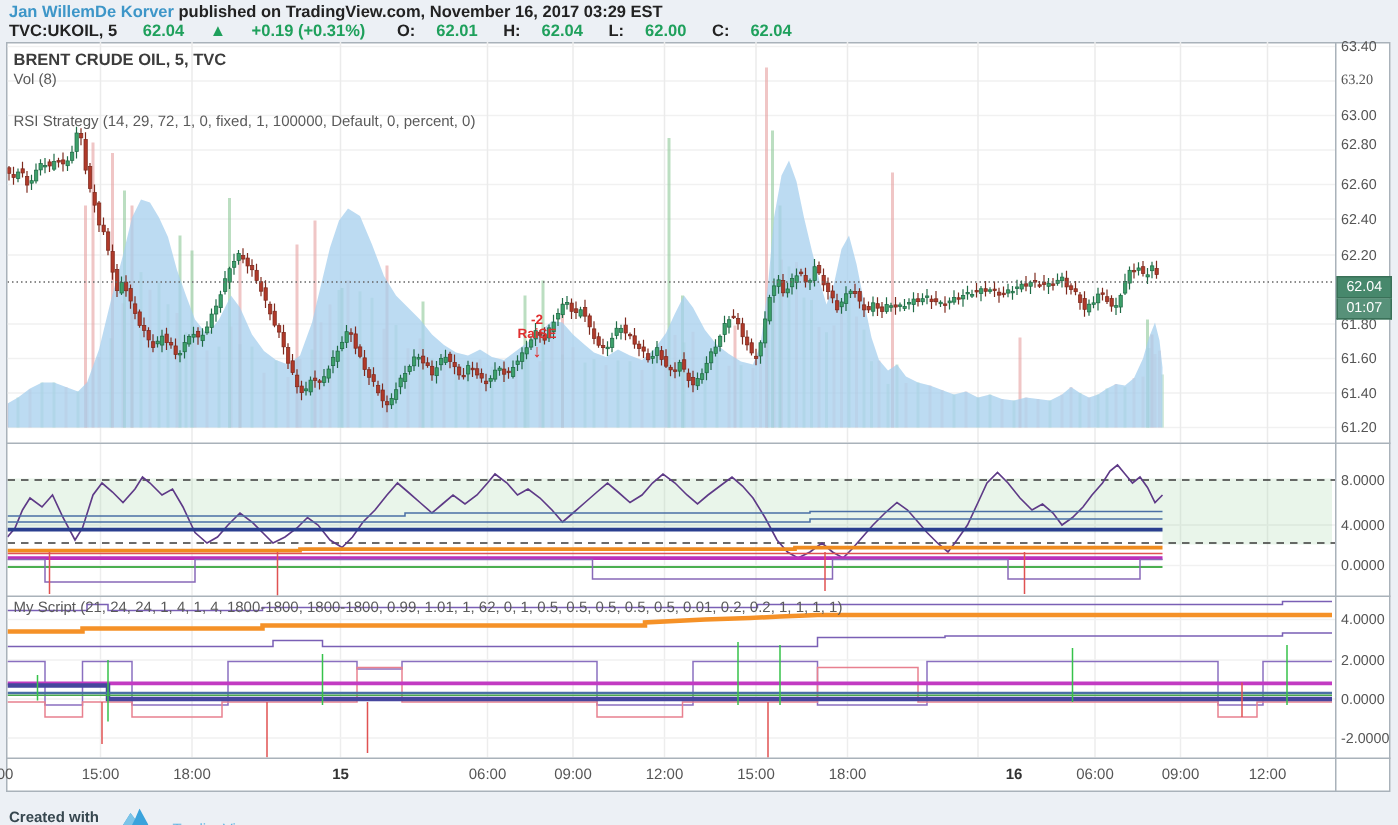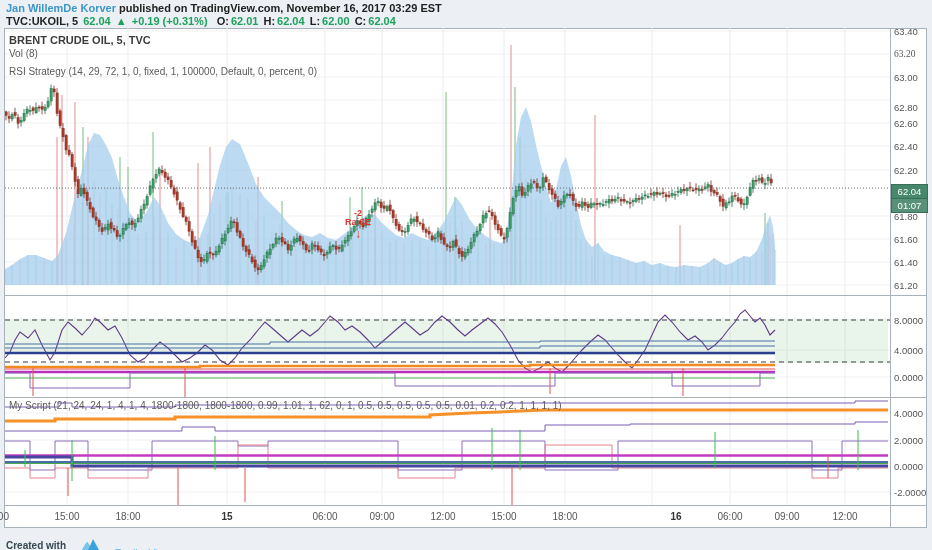--- a/index.html
+++ b/index.html
@@ -4,21 +4,21 @@
 <style>
   html,body{margin:0;padding:0;}
   body{width:932px;height:550px;overflow:hidden;background:#ecf0f5;
        font-family:"Liberation Sans",sans-serif;-webkit-font-smoothing:antialiased;}
   #stage{position:relative;width:932px;height:550px;overflow:hidden;}
   
   .hdr{position:absolute;left:6px;top:2px;font-size:11px;font-weight:700;color:#222;white-space:nowrap;}
   .hdr2{position:absolute;left:6px;top:15px;font-size:11px;font-weight:700;color:#222;white-space:nowrap;}
   .lnk{color:#3d96c8;}
   .grn{color:#1fa05c;}
-  .hdr2 span{margin-right:2px;}
+  .hdr2 span{margin-right:14px;}
   
   #chartbox{position:absolute;left:4px;top:28px;width:923px;height:500px;background:#fff;border:1px solid #a9b2ba;box-sizing:border-box;}
   .sep{position:absolute;left:4px;width:923px;height:1px;background:#a9b2ba;}
   #axisline{position:absolute;left:890px;top:28px;width:1px;height:500px;background:#a9b2ba;}
   svg.pane{position:absolute;left:5px;display:block;}
   
   .lgd-title{position:absolute;left:9px;top:34px;font-size:11px;font-weight:700;color:#3c3c3c;}
   .lgd-sub{position:absolute;left:9px;font-size:10px;color:#5a5a5a;}
   .pane-label{position:absolute;left:9px;font-size:10px;color:#5a5a5a;white-space:nowrap;z-index:5;}
   
@@ -812,28 +812,28 @@
       <line x1="507" y1="71" x2="507" y2="111" stroke="#e05252" stroke-width="1"></line>
       <line x1="823" y1="58" x2="823" y2="81" stroke="#e05252" stroke-width="1"></line>
     </svg>
 
   <div class="sep" style="top:295px;"></div>
   <div class="sep" style="top:397px;"></div>
   <div class="sep" style="top:505px;"></div>
 
   <div class="lgd-title">BRENT CRUDE OIL, 5, TVC</div>
   <div class="lgd-sub" style="top:48px;">Vol (8)</div>
-  <div class="lgd-sub" style="top:66px;text-align:right;">RSI Strategy (14, 29, 72, 1, 0, fixed, 1, 100000, Default, 0, percent, 0)</div>
+  <div class="lgd-sub" style="top:76px;text-align:right;">RSI Strategy (14, 29, 72, 1, 0, fixed, 1, 100000, Default, 0, percent, 0)</div>
   <div class="pane-label" style="top:400px;">My Script (21, 24, 24, 1, 4, 1, 4, 1800-1800, 1800-1800, 0.99, 1.01, 1, 62, 0, 1, 0.5, 0.5, 0.5, 0.5, 0.5, 0.01, 0.2, 0.2, 1, 1, 1, 1)</div>
 
   <div id="axis-col">
       <span class="ptick" style="top: 26px;">63.40</span>
       <span class="ptick" style="top: 49px; font-family: Liberation Serif, serif;">63.20</span>
       <span class="ptick" style="top: 72px;">63.00</span>
-      <span class="ptick" style="top: 102px;">62.80</span>
+      <span class="ptick" style="top: 91px;">62.80</span>
       <span class="ptick" style="top: 118px;">62.60</span>
       <span class="ptick" style="top: 141px;">62.40</span>
       <span class="ptick" style="top: 165px;">62.20</span>
       <span class="ptick" style="top: 211px;">61.80</span>
       <span class="ptick" style="top: 234px;">61.60</span>
       <span class="ptick" style="top: 257px;">61.40</span>
       <span class="ptick" style="top: 280px;">61.20</span>
       <span class="ptick" style="top: 315px;">8.0000</span>
       <span class="ptick" style="top: 345px;">4.0000</span>
       <span class="ptick" style="top: 372px;">0.0000</span>

